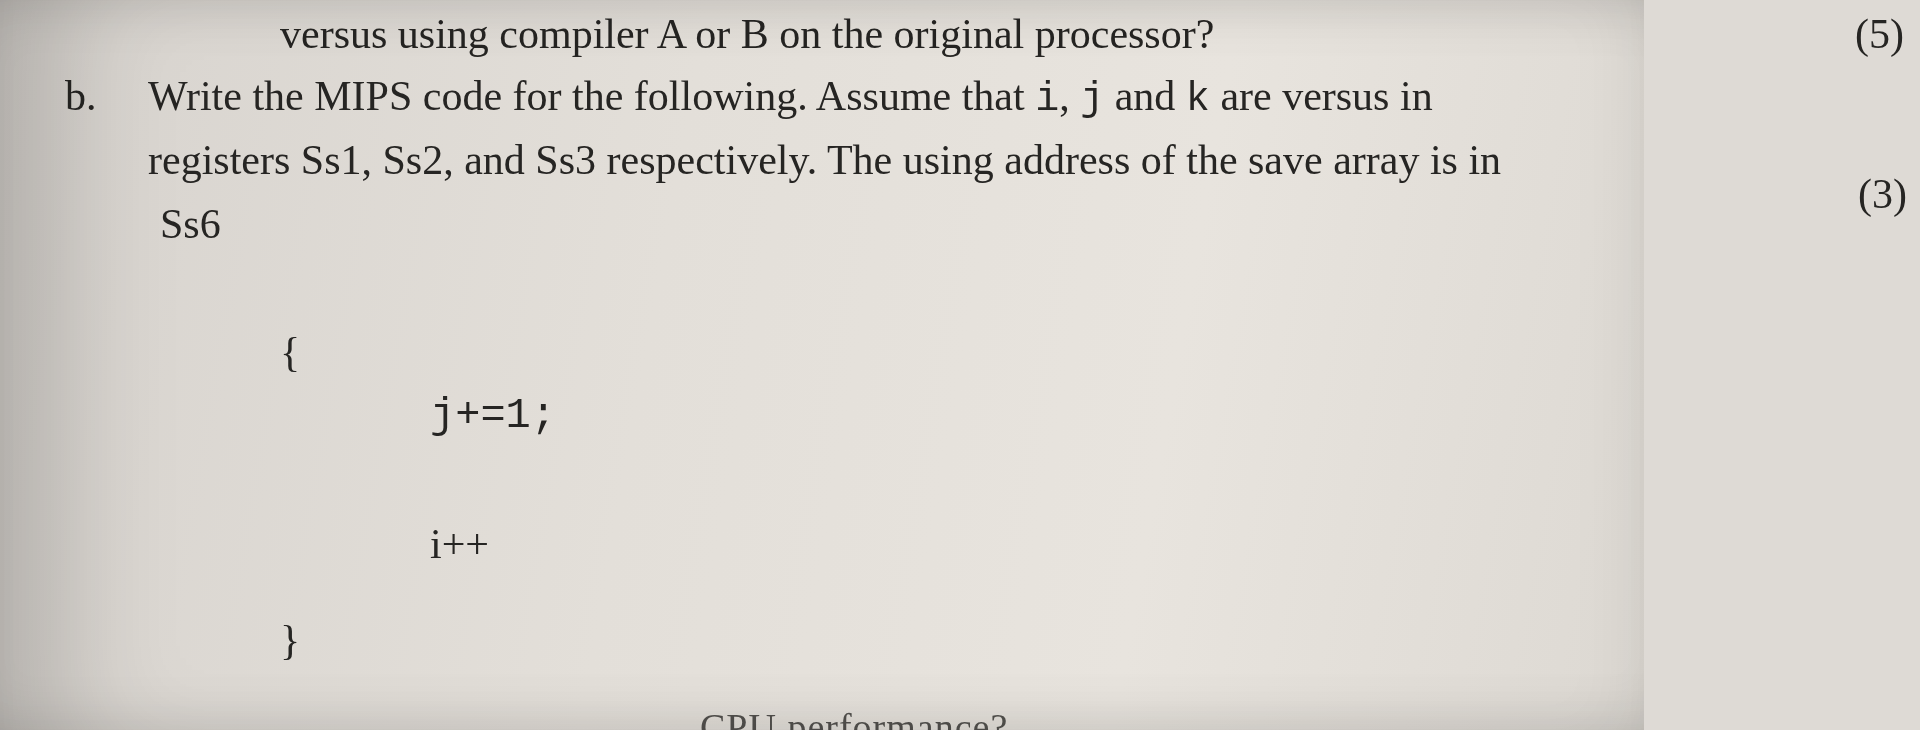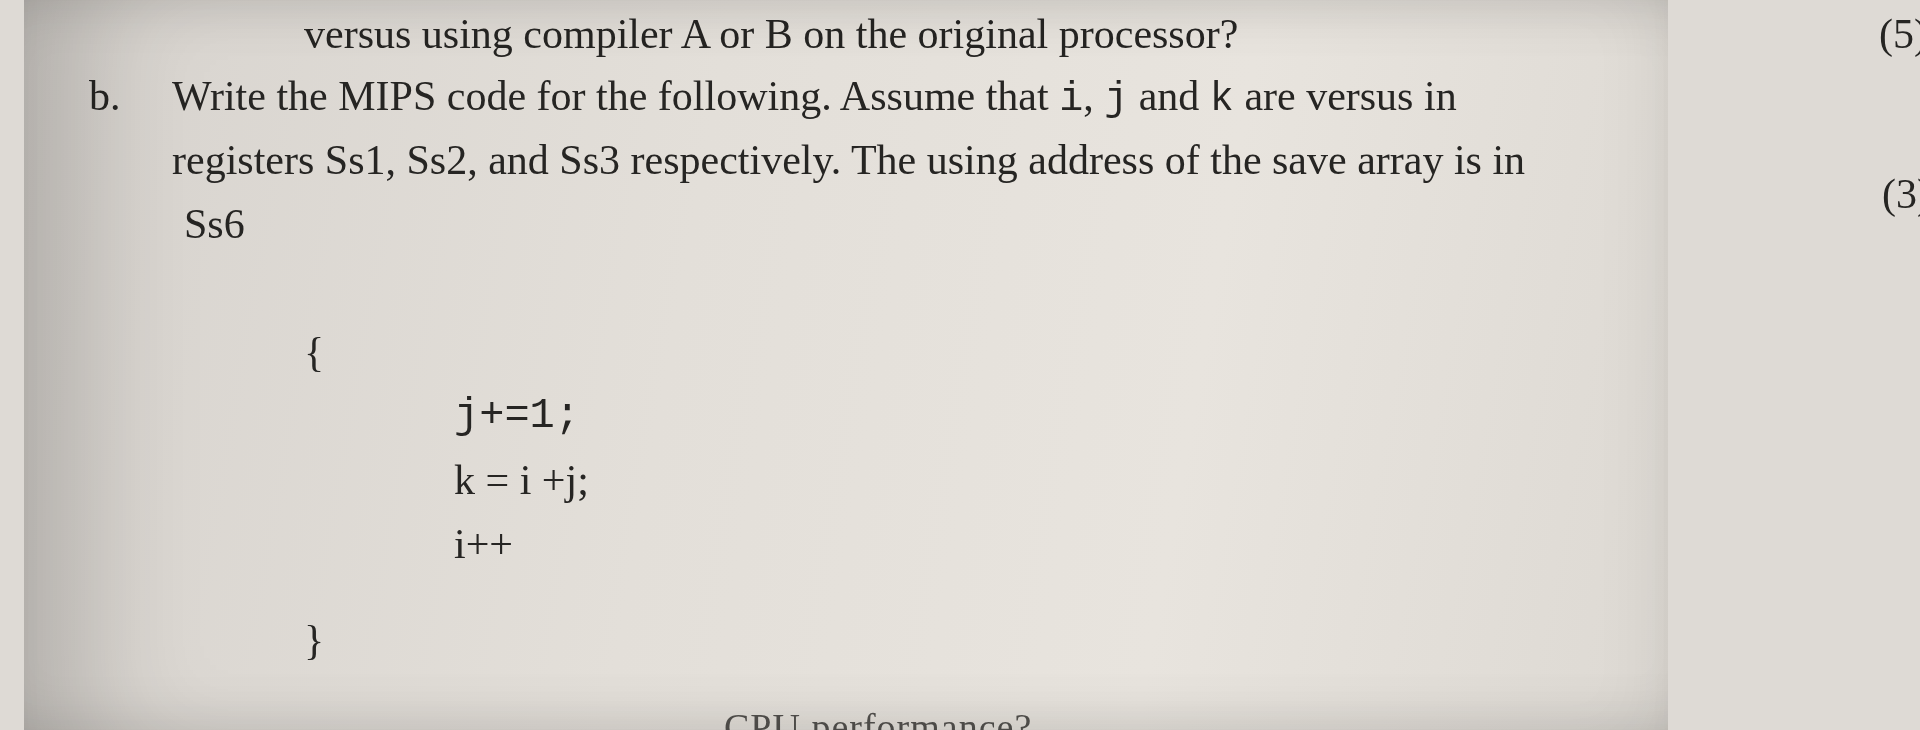--- a/index.html
+++ b/index.html
@@ -14,21 +14,20 @@
   }
   .page {
     position: relative;
     width: 1644px;
     height: 730px;
     background: linear-gradient(100deg, #d7d3ce 0%, #e3dfd9 40%, #e8e4de 70%, #ddd9d3 100%);
     box-sizing: border-box;
     padding-top: 6px;
     font-size: 42px;
     line-height: 1.45;
-    margin-left: 24px;
   }
   .line {
     position: absolute;
     white-space: nowrap;
   }
   .q-num {
     position: absolute;
   }
   .mono {
     font-family: "Courier New", Courier, monospace;
@@ -69,20 +68,19 @@
   </div>
 
   <div class="line" style="left:148px; top:130px;">registers Ss1, Ss2, and Ss3 respectively. The using address of the save array is in</div>
 
   <div class="line" style="left:1858px; top:164px;">(3)</div>
 
   <div class="line" style="left:160px; top:194px;text-align:right;">Ss6</div>
 
   <div class="line" style="left:280px; top:322px;">{</div>
   <div class="line" style="left:430px; top:386px;font-family:Liberation Mono, monospace;">j+=1;</div>
-  <div class="line" style="left:430px; top:450px;">k = i +j;</div>
   <div class="line" style="left:430px; top:514px;">i++</div>
   <div class="line" style="left:280px; top:610px;">}</div>
 
   <div class="cutoff-bottom">CPU performance?</div>
 
   <div class="vignette"></div>
 </div>
 
 </body></html>

